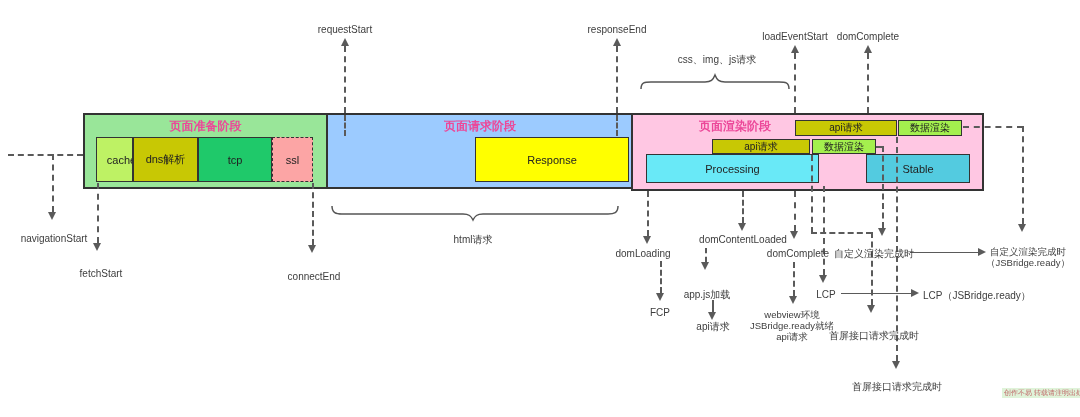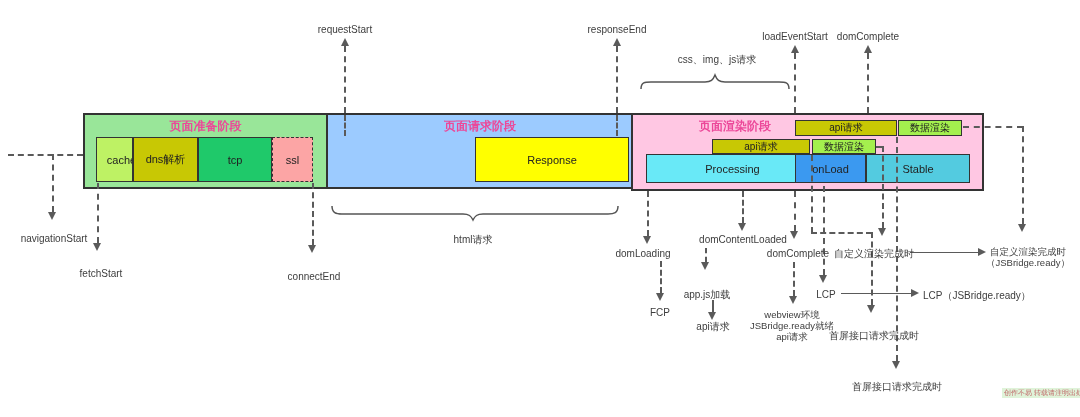--- a/index.html
+++ b/index.html
@@ -49,21 +49,20 @@
 
   <div class="abs bar" style="left: 475px; top: 137px; width: 154px; height: 45px; background-color: rgb(255, 255, 0);">Response</div>
 
   <div class="abs bar sm" style="left: 795px; top: 120px; width: 102px; height: 16px; background-color: rgb(200, 200, 4);">api请求</div>
   <div class="abs bar sm" style="left: 898px; top: 120px; width: 64px; height: 16px; background-color: rgb(164, 240, 78);">数据渲染</div>
 
   <div class="abs bar sm" style="left: 712px; top: 139px; width: 98px; height: 15px; background-color: rgb(200, 200, 4);">api请求</div>
   <div class="abs bar sm" style="left: 812px; top: 139px; width: 64px; height: 15px; background-color: rgb(164, 240, 78);">数据渲染</div>
 
   <div class="abs bar" style="left: 646px; top: 154px; width: 173px; height: 29px; background-color: rgb(105, 233, 247);">Processing</div>
-  <div class="abs bar" style="left: 795px; top: 154px; width: 71px; height: 29px; background-color: rgb(59, 153, 240);">onLoad</div>
   <div class="abs bar" style="left: 866px; top: 154px; width: 104px; height: 29px; background-color: rgb(83, 203, 224);">Stable</div>
 
   <svg class="abs" style="left:639px;top:73px;" width="152" height="18" viewBox="0 0 152 18">
     <path d="M2,16 C2,9 6,9 12,9 L66,9 C72,9 74,7 76,2 C78,7 80,9 86,9 L140,9 C146,9 150,9 150,16" fill="none" stroke="#555" stroke-width="1.5"></path>
   </svg>
   <svg class="abs" style="left:330px;top:204px;" width="290" height="18" viewBox="0 0 290 18">
     <path d="M2,2 C2,9 6,10 12,10 L133,10 C139,10 141,12 143,16 C145,12 147,10 153,10 L278,10 C284,10 288,9 288,2" fill="none" stroke="#555" stroke-width="1.5"></path>
   </svg>
 
   <div class="abs ah-up" style="left:341px;top:38px;"></div>

